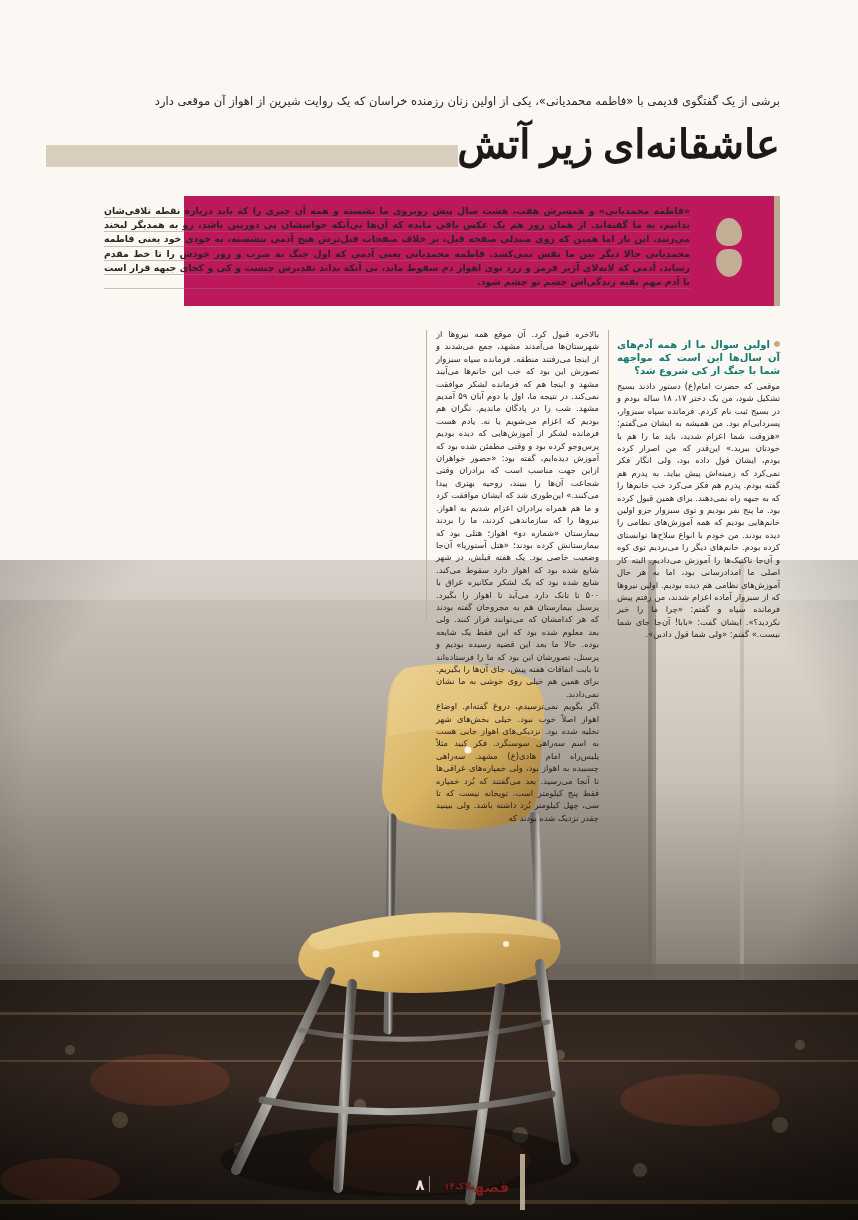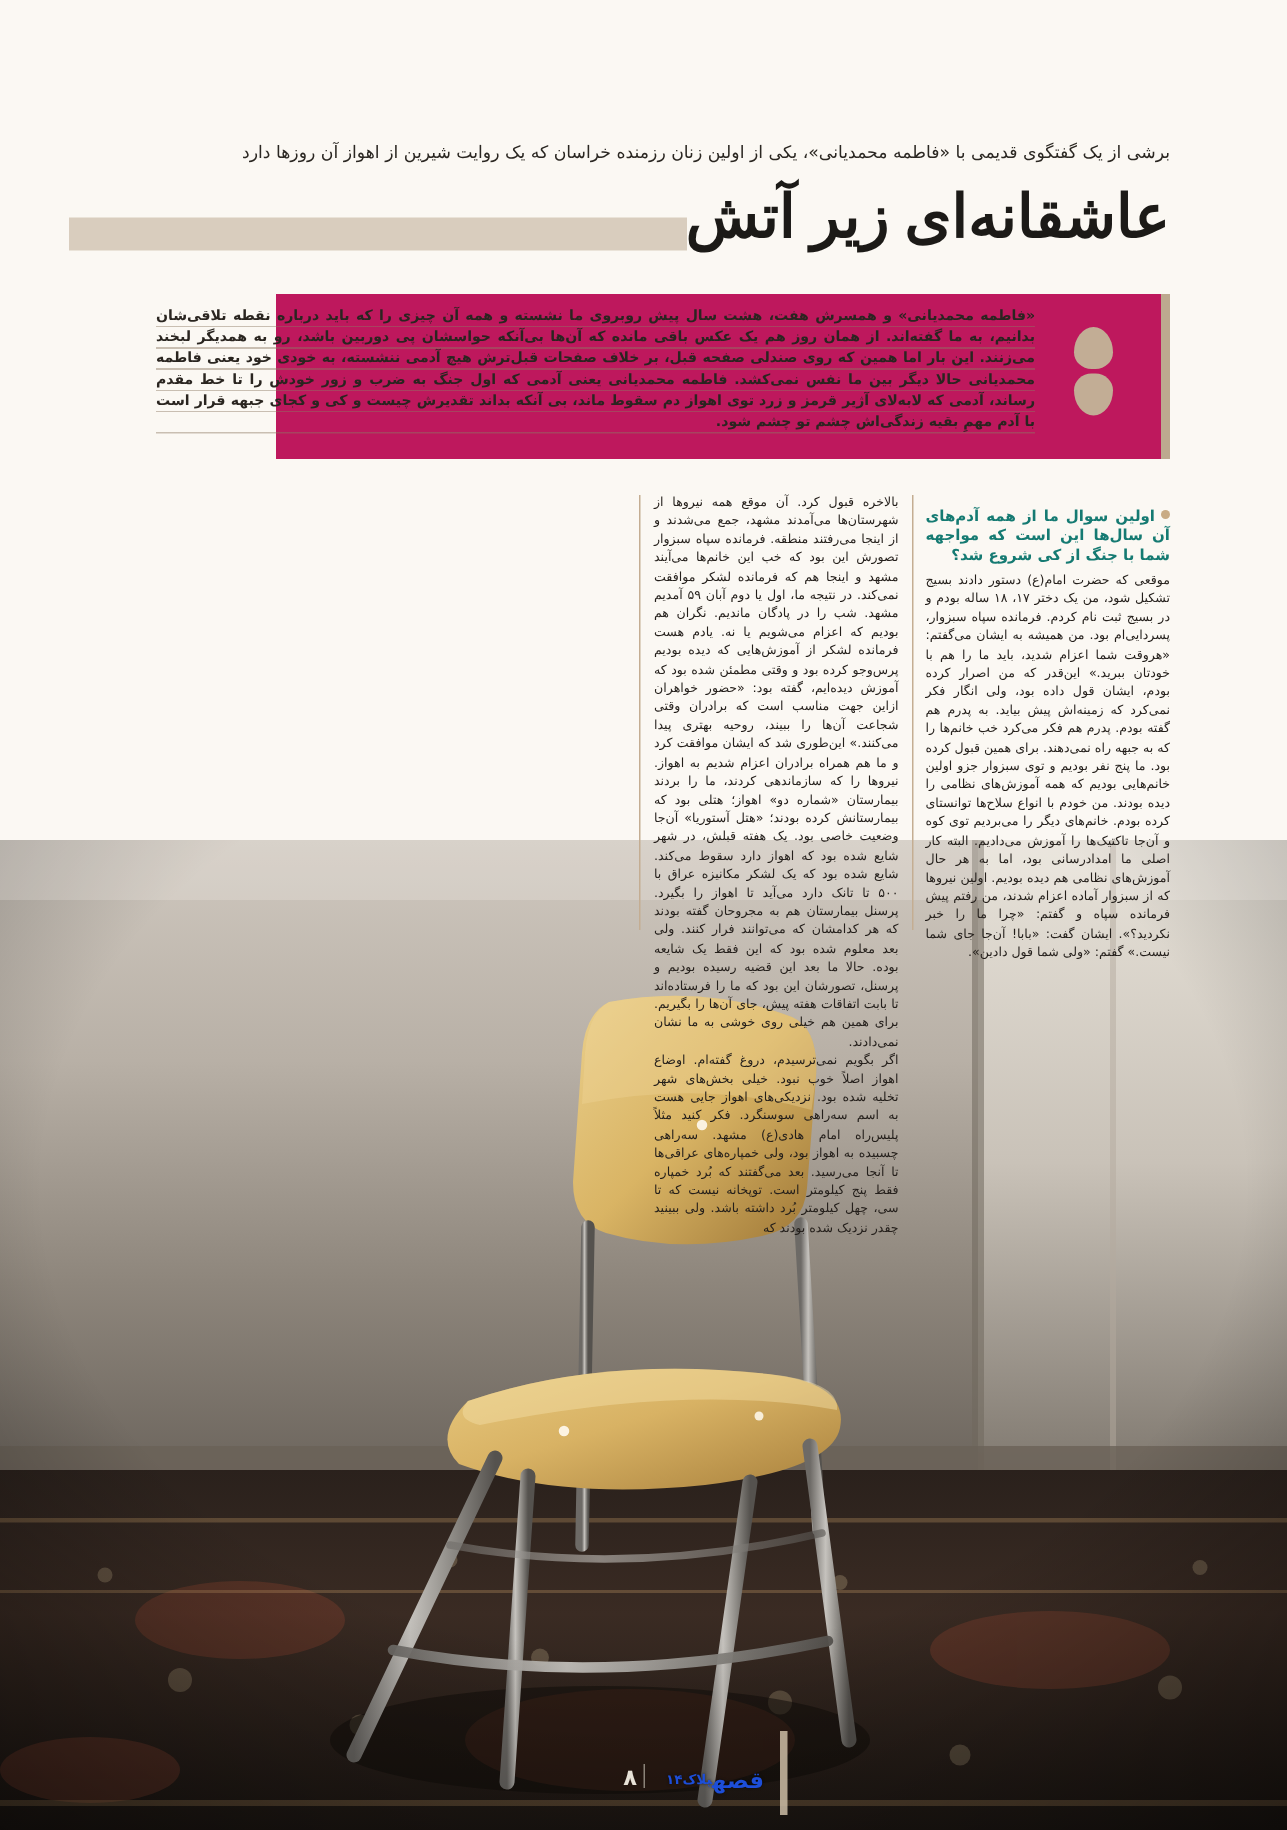--- a/index.html
+++ b/index.html
@@ -103,21 +103,21 @@
     position:absolute;left:429px;bottom:28px;width:1px;height:16px;
     background:#8a8278;
   }
   .pagenum{
     position:absolute;left:400px;bottom:26px;width:40px;
     text-align:center;color:#e7e2d8;font-size:15px;font-weight:bold;
     direction:rtl;
   }
   .logo{
     position:absolute;left:444px;bottom:24px;
-    color:#1d4ed8;font-size:15px;font-weight:bold;direction:rtl;
+    color:#7f1d1d;font-size:15px;font-weight:bold;direction:rtl;
     letter-spacing:-0.5px;
     text-shadow:0 0 2px rgba(0,0,0,.6);
   }
   .logo .small{font-size:9px;vertical-align:3px;}
   .bar-right{
     position:absolute;left:520px;bottom:10px;width:5px;height:56px;
     background:#cdbda6;opacity:.85;
   }
 </style>
 </head>
@@ -219,21 +219,21 @@
       <path d="M500 428 L470 640" stroke="url(#metal)" stroke-width="10" fill="none" stroke-linecap="round"></path>
 
       <path d="M262 540 Q400 566 552 534" stroke="url(#metal)" stroke-width="7" fill="none" stroke-linecap="round" opacity="0.95"></path>
       <path d="M300 470 Q420 492 548 462" stroke="url(#metal)" stroke-width="5" fill="none" stroke-linecap="round" opacity="0.6"></path>
 
       <rect x="0" y="0" width="858" height="660" fill="url(#vig)"></rect>
       <rect x="0" y="0" width="858" height="40" fill="#fbf8f3" opacity="0.22"></rect>
     </svg>
   </div>
 
-  <div class="kicker">برشی از یک گفتگوی قدیمی با «فاطمه محمدیانی»، یکی از اولین زنان رزمنده خراسان که یک روایت شیرین از اهواز آن روزها دارد</div>
+  <div class="kicker">برشی از یک گفتگوی قدیمی با «فاطمه محمدیانی»، یکی از اولین زنان رزمنده خراسان که یک روایت شیرین از اهواز آن موقعی دارد</div>
 
   <div class="headline-wrap">
     <div class="headline-bar"></div>
     <div class="headline">عاشقانه‌ای زیر آتش</div>
   </div>
 
   <div class="lead">
     <div class="lead-stripe"></div>
     <div class="ornament">
       <i class="top"></i>

